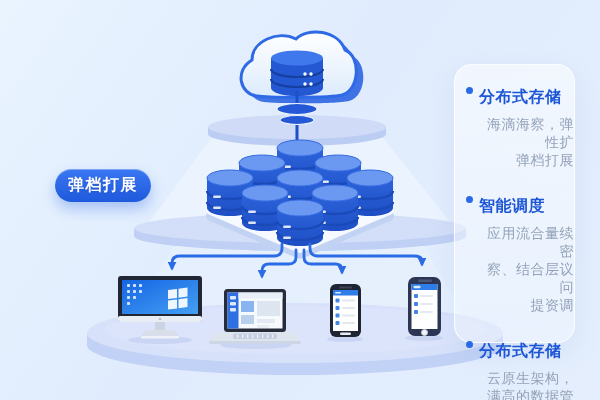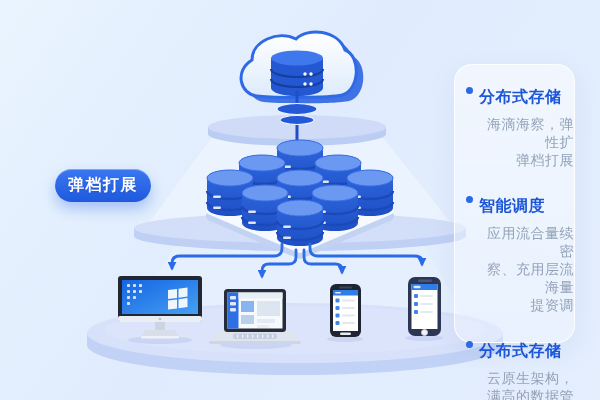--- a/index.html
+++ b/index.html
@@ -256,21 +256,21 @@
     </div>
     <p class="feature-desc">海滴海察，弹性扩
 弹档打展</p>
   </div>
   <div class="feature">
     <div class="feature-head">
       <span class="dot"></span>
       <h3>智能调度</h3>
     </div>
     <p class="feature-desc">应用流合量续密
-察、充用层流海量
+察、结合层议问
 提资调</p>
   </div>
   <div class="feature">
     <div class="feature-head">
       <span class="dot"></span>
       <h3>分布式存储</h3>
     </div>
     <p class="feature-desc">云原生架构，
 满高的数据管理</p>
   </div>

